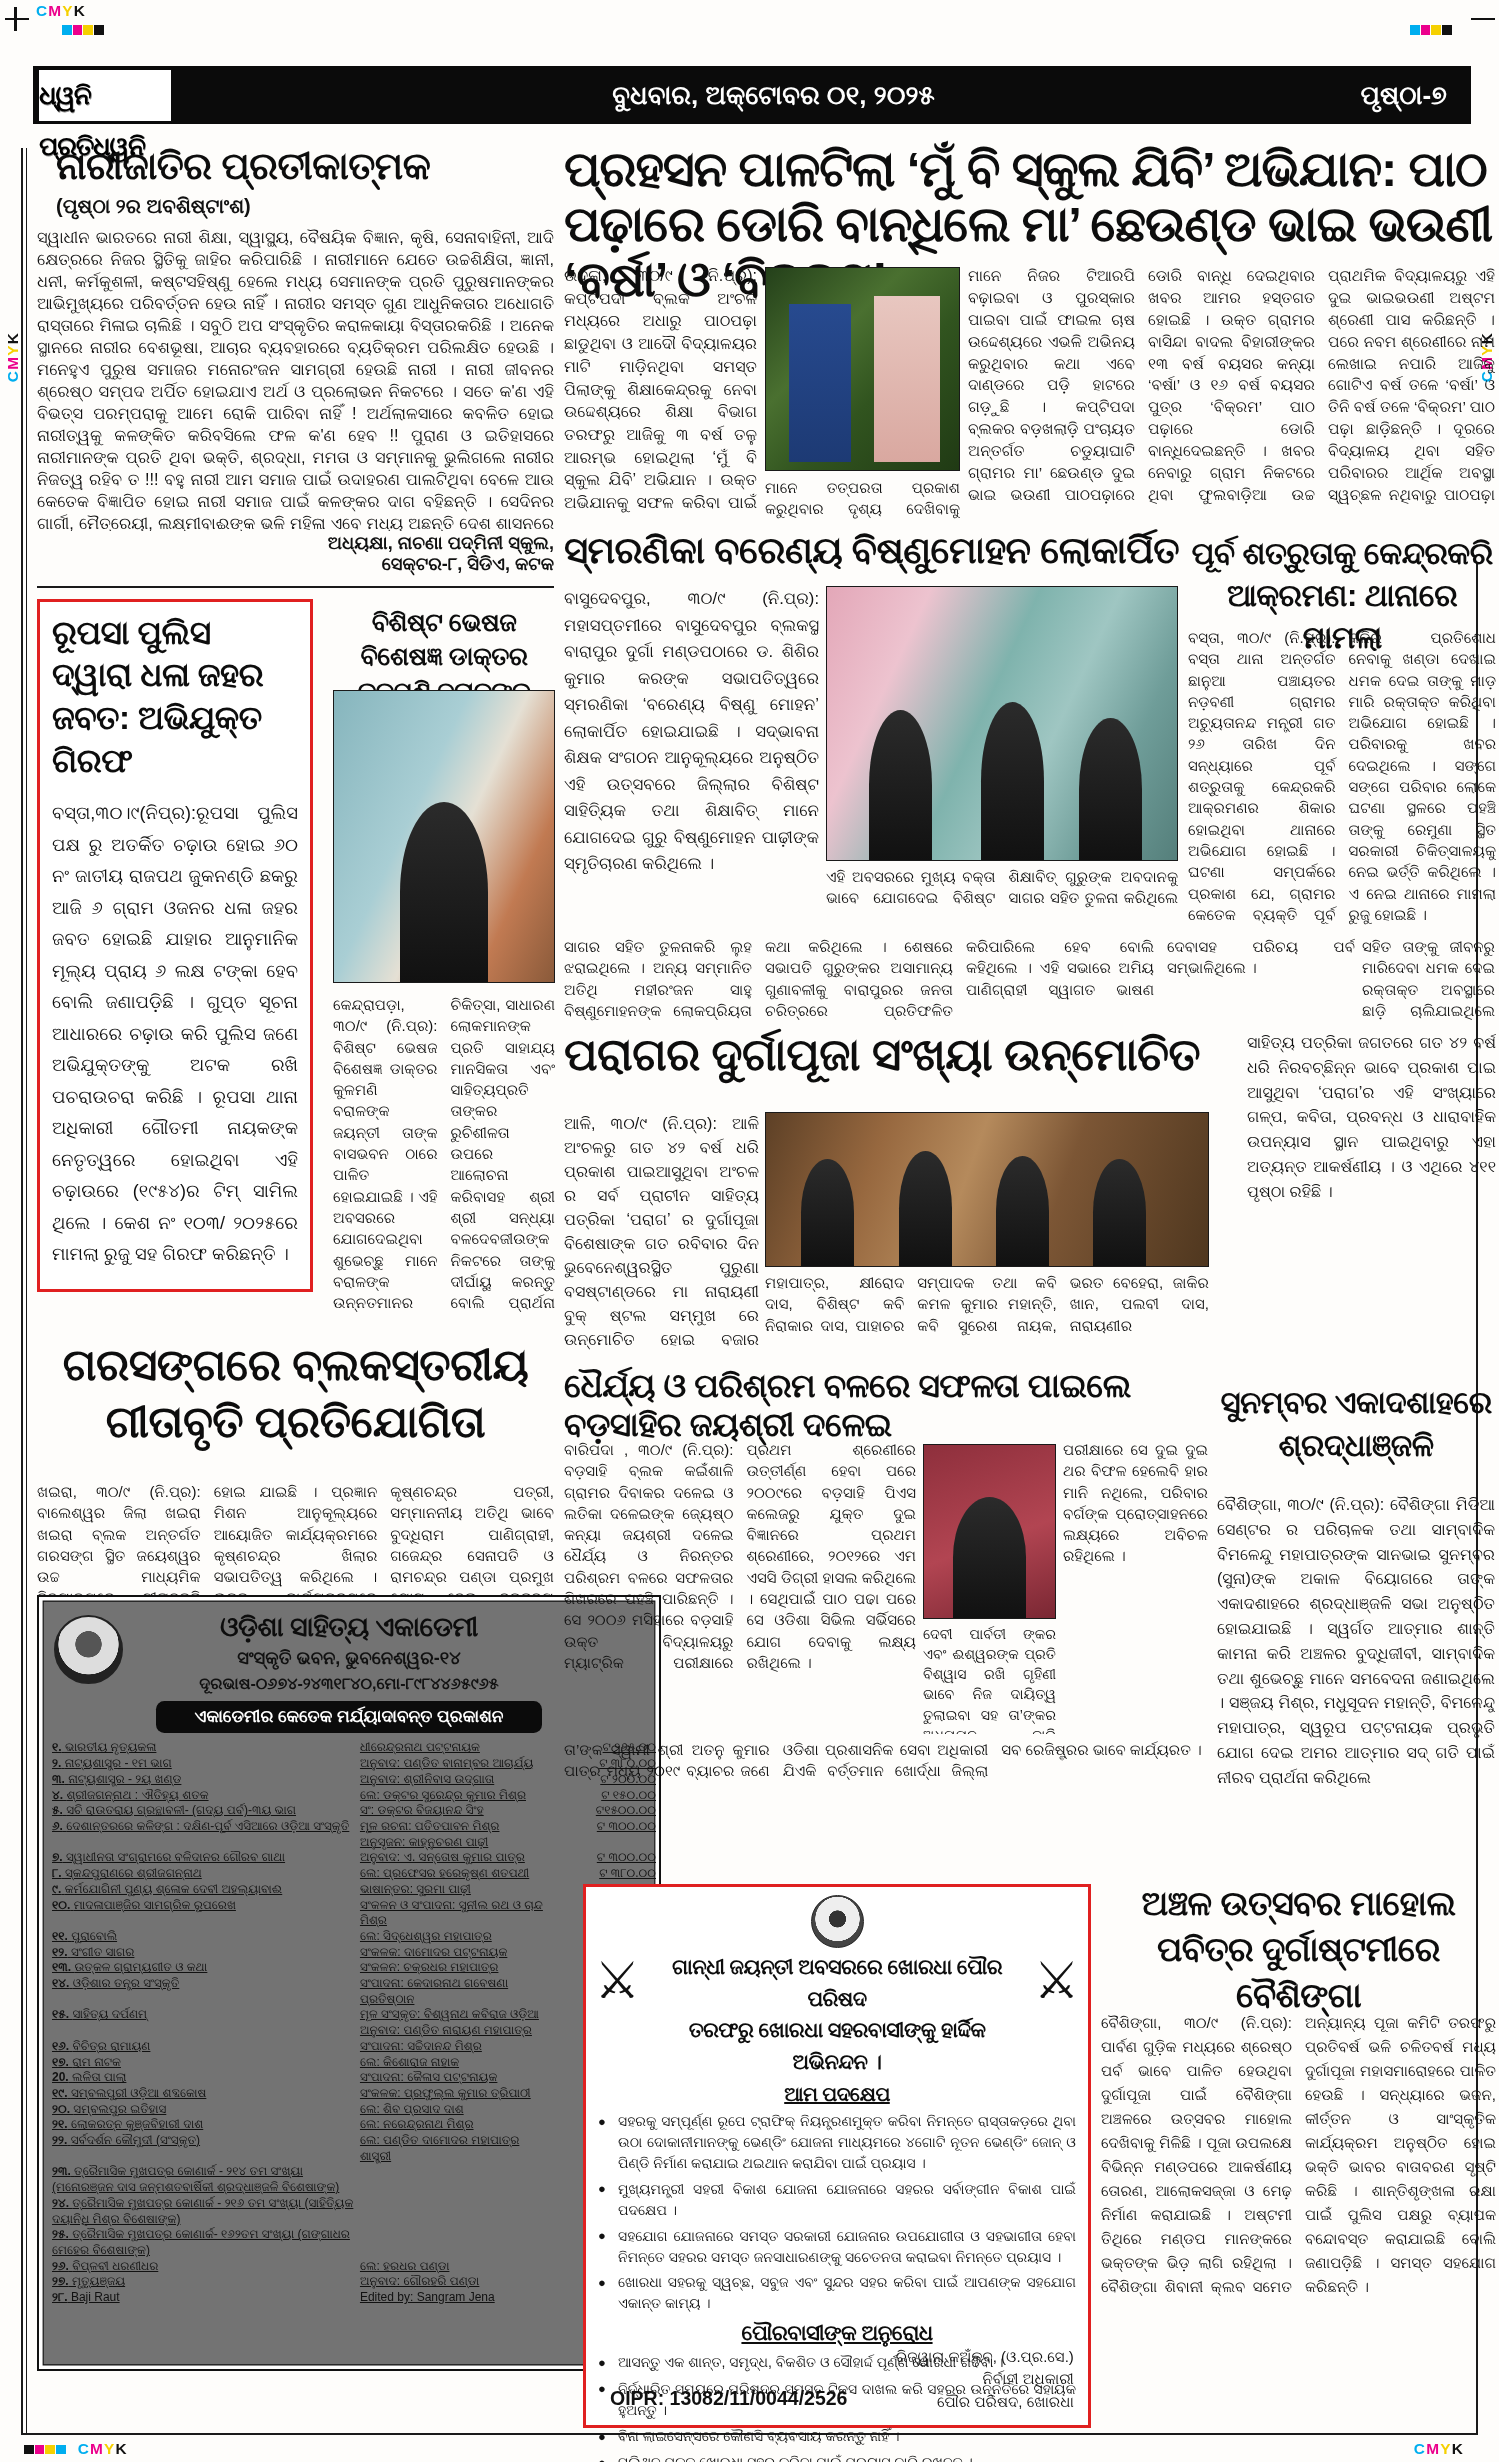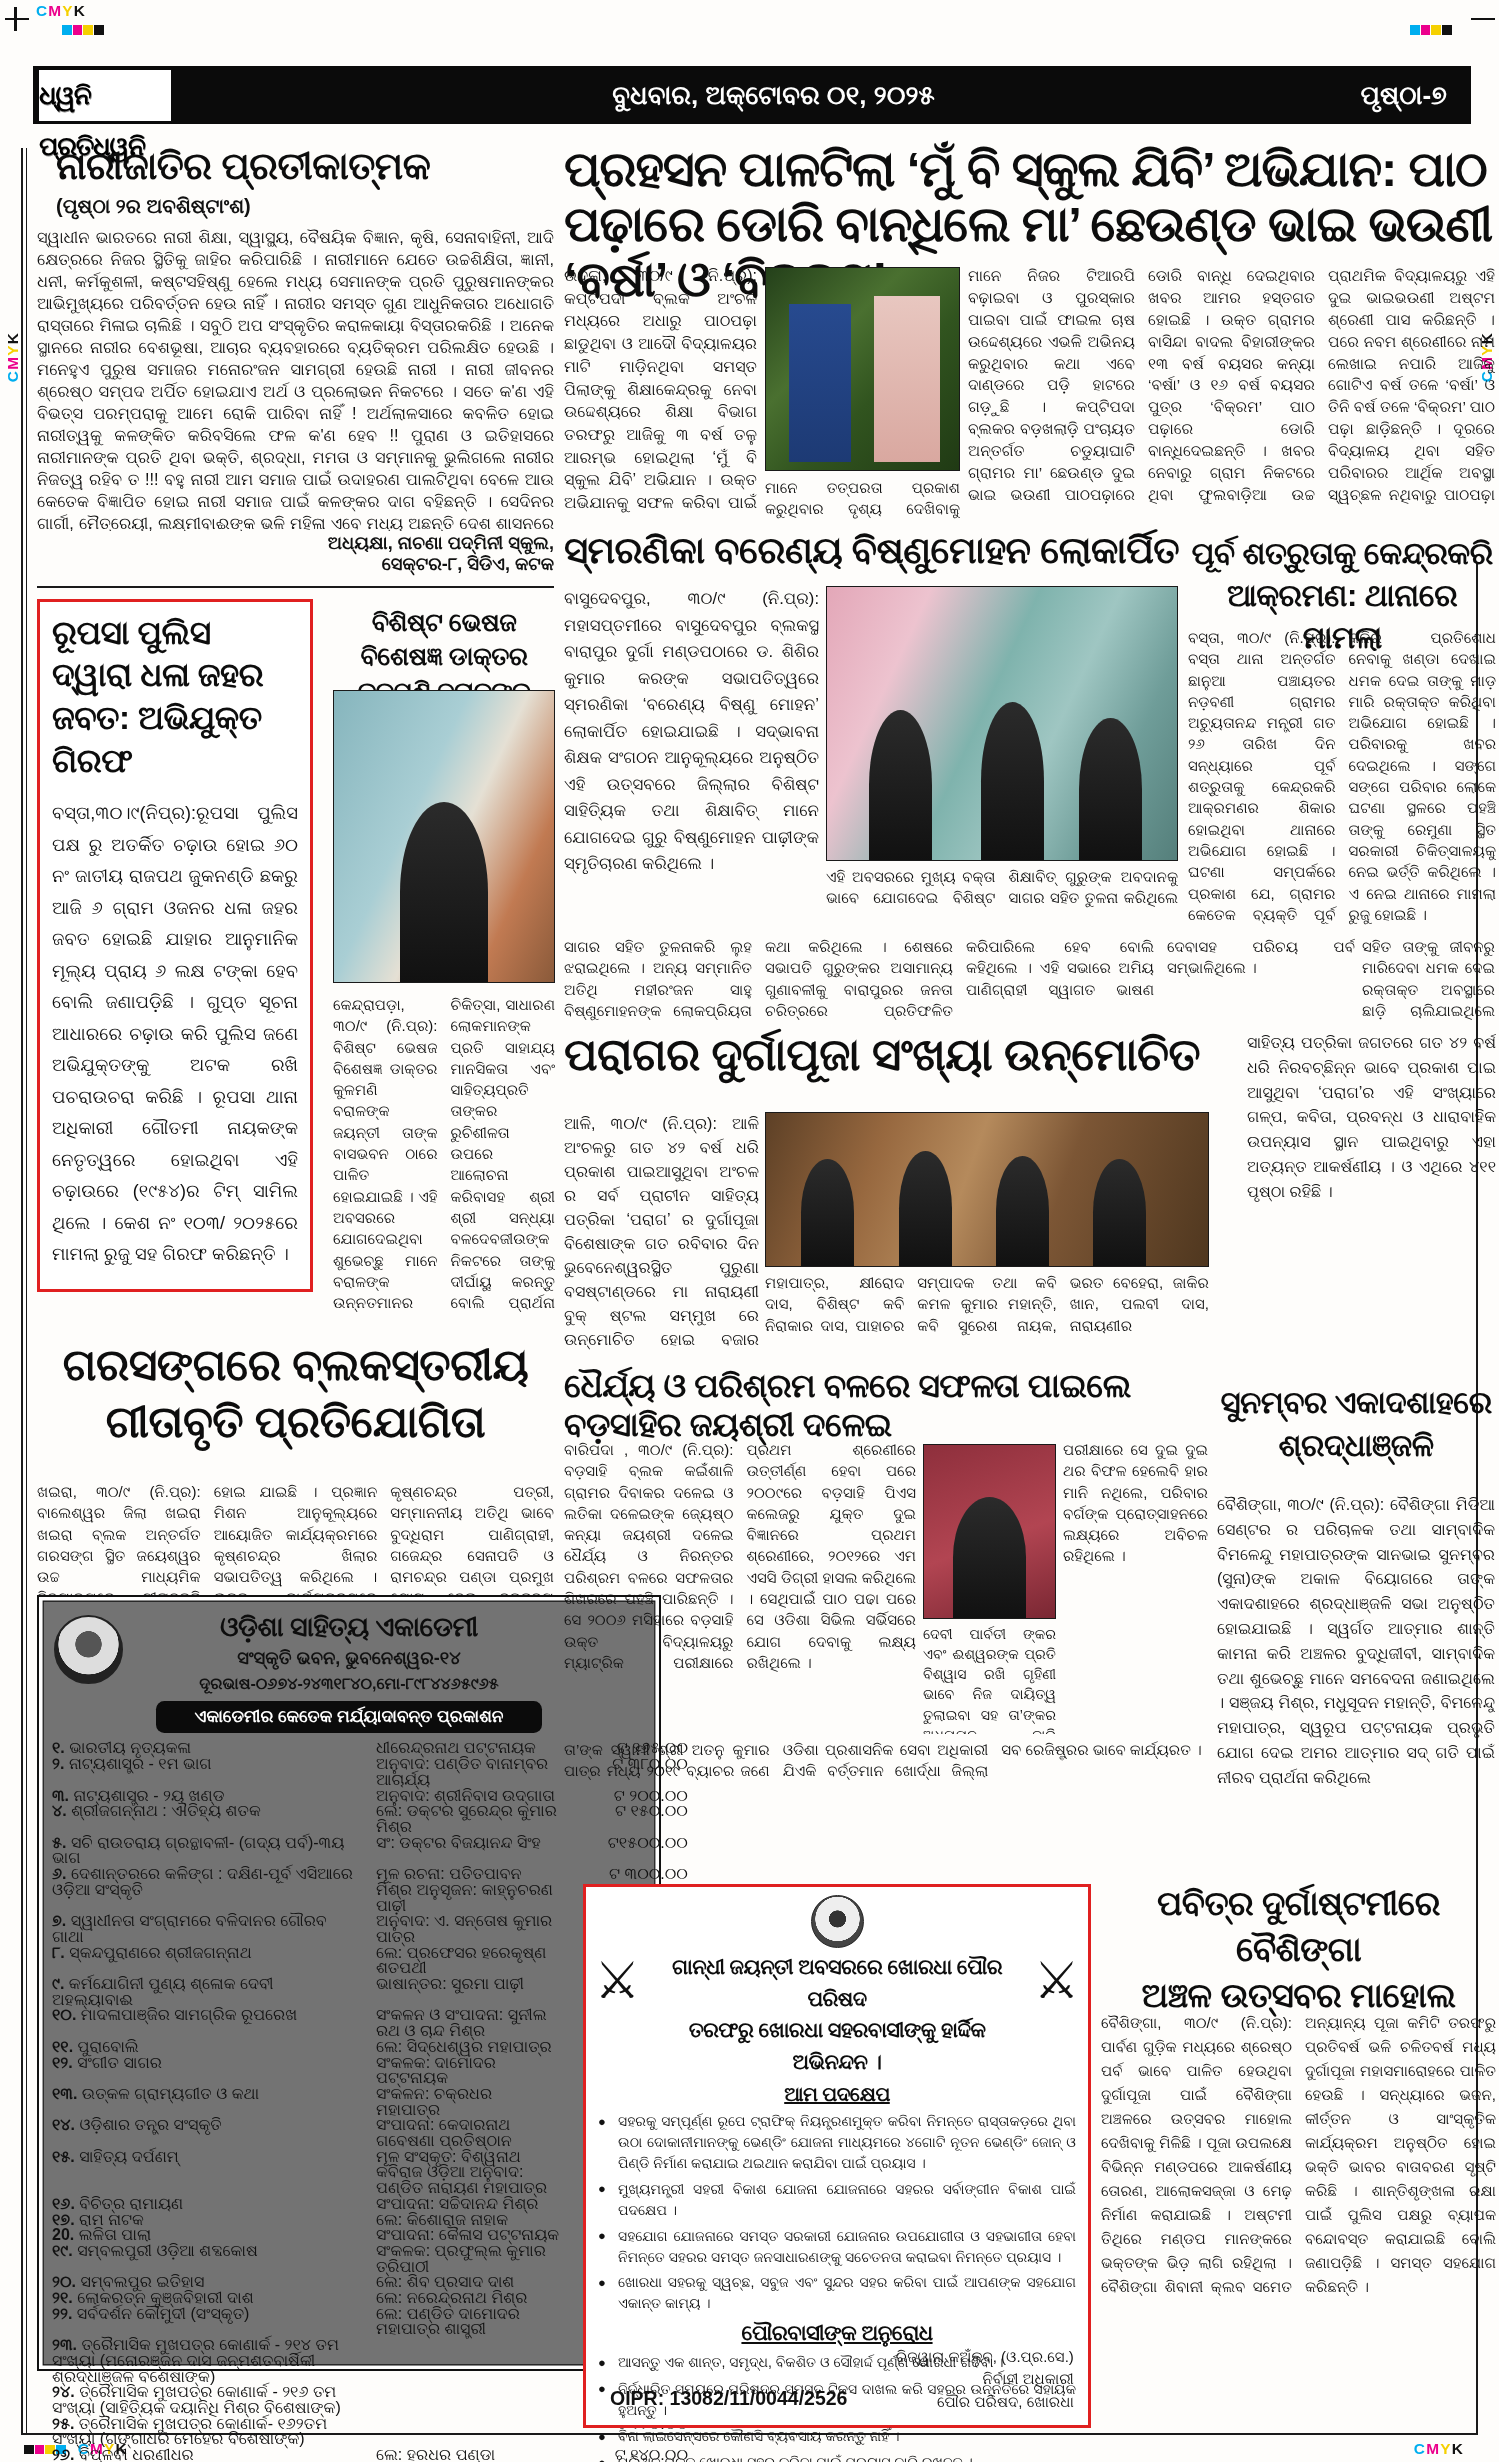--- a/index.html
+++ b/index.html
@@ -16,21 +16,21 @@
   .photo{border:1.8px solid #1a1a1a;box-sizing:border-box;}
   .redbox{border:3px solid #e02020;box-sizing:border-box;background:#fff;}
   .rule{background:#1a1a1a;}
   
   #masthead{left:33px;top:66px;width:1438px;height:58px;background:#0b0b0b;color:#fff;}
   #logo{left:6px;top:3.6px;width:132px;height:51px;background:#fff;color:#000;
         font-weight:bold;font-size:26px;line-height:51px;text-align:left;
         text-shadow:0.6px 0.6px 0 #888;letter-spacing:-1.2px;}
   
   #akademi{left:37px;top:1595px;width:624px;height:776px;border:2.4px solid #111;box-shadow:inset 0 0 0 3.6px #fff, inset 0 0 0 4.7px #111;background:#737373;box-sizing:border-box;padding:15.4px 13px 9.5px 13px;}
-  .ak-row{display:grid;grid-template-columns:51% 31% 18%;font-size:16px;line-height:15.7px;column-gap:21px;}
+  .ak-row{display:grid;grid-template-columns:51% 31% 18%;font-size:12px;line-height:15.7px;column-gap:5px;text-decoration:underline;}
   .ak-row .pr{text-align:right;white-space:nowrap;}
   .banner{background:#0b0b0b;color:#fff;border-radius:8.3px;font-weight:bold;}
   
   #khordha{left:583px;top:1884px;width:508px;height:544px;border:3px solid #e02020;background:#fff;box-sizing:border-box;padding:8.3px 12px;}
   .bullet{position:relative;padding-left:20px;font-size:14px;line-height:1.5;text-align:justify;}
   .bullet:before{content:"●";position:absolute;left:0;top:0.6px;font-size:13px;}
   .underl{text-decoration:underline;}
   
   .ph-kids{background:linear-gradient(135deg,#24401a,#4a7030 35%,#31541f 60%,#203a14);}
   .ph-kids:after{content:"";position:absolute;left:12%;top:18%;width:32%;height:78%;background:linear-gradient(#274a8f,#1d3a74);}
@@ -334,22 +334,22 @@
   <div class="abs jt body-txt" style="left:1063px;top:1439px;width:145px;height:293px;font-size:15px">ପରୀକ୍ଷାରେ ସେ ଦୁଇ ଦୁଇ ଥର ବିଫଳ ହେଲେବି ହାର ମାନି ନଥିଲେ, ପରିବାର ବର୍ଗଙ୍କ ପ୍ରୋତ୍ସାହନରେ ଲକ୍ଷ୍ୟରେ ଅବିଚଳ ରହିଥିଲେ ।</div>
   <div class="abs jt body-txt cols3" style="left:564px;top:1739px;width:643px;height:133px;font-size:15px">ତା’ଙ୍କ ସ୍ୱାମୀ ଶ୍ରୀ ଅତନୁ କୁମାର ପାତ୍ର ମଧ୍ୟ ୨୦୧୯ ବ୍ୟାଚର ଜଣେ ଓଡିଶା ପ୍ରଶାସନିକ ସେବା ଅଧିକାରୀ ଯିଏକି ବର୍ତ୍ତମାନ ଖୋର୍ଦ୍ଧା ଜିଲ୍ଲା ସବ ରେଜିଷ୍ଟ୍ରର ଭାବେ କାର୍ଯ୍ୟରତ ।</div>
 
   <div class="abs hd ctr" style="left:1217px;top:1381px;width:278px;font-size:31px;line-height:1.4">
     <div>ସୁନମ୍ବର ଏକାଦଶାହରେ</div>
     <div>ଶ୍ରଦ୍ଧାଞ୍ଜଳି</div>
   </div>
   <div class="abs jt body-txt" style="left:1217px;top:1493px;width:278px;height:376px;font-size:16px;line-height:1.55">ବୈଶିଙ୍ଗା, ୩୦/୯ (ନି.ପ୍ର): ବୈଶିଙ୍ଗା ମିଡିଆ ସେଣ୍ଟର ର ପରିଚାଳକ ତଥା ସାମ୍ବାଦିକ ବିମଳେନ୍ଦୁ ମହାପାତ୍ରଙ୍କ ସାନଭାଇ ସୁନମ୍ବର (ସୁନା)ଙ୍କ ଅକାଳ ବିୟୋଗରେ ତାଙ୍କ ଏକାଦଶାହରେ ଶ୍ରଦ୍ଧାଞ୍ଜଳି ସଭା ଅନୁଷ୍ଠିତ ହୋଇଯାଇଛି । ସ୍ୱର୍ଗତ ଆତ୍ମାର ଶାନ୍ତି କାମନା କରି ଅଞ୍ଚଳର ବୁଦ୍ଧିଜୀବୀ, ସାମ୍ବାଦିକ ତଥା ଶୁଭେଚ୍ଛୁ ମାନେ ସମବେଦନା ଜଣାଇଥିଲେ । ସଞ୍ଜୟ ମିଶ୍ର, ମଧୁସୂଦନ ମହାନ୍ତି, ବିମଳେନ୍ଦୁ ମହାପାତ୍ର, ସ୍ୱରୂପ ପଟ୍ଟନାୟକ ପ୍ରଭୃତି ଯୋଗ ଦେଇ ଅମର ଆତ୍ମାର ସଦ୍ ଗତି ପାଇଁ ନୀରବ ପ୍ରାର୍ଥନା କରିଥିଲେ</div>
 
   <div class="abs hd ctr" style="left:1101px;top:1881px;width:395px;font-size:34px;line-height:1.35">
+    <div>ଅଞ୍ଚଳ ଉତ୍ସବର ମାହୋଲ</div>
     <div>ପବିତ୍ର ଦୁର୍ଗାଷ୍ଟମୀରେ ବୈଶିଙ୍ଗା</div>
-    <div>ଅଞ୍ଚଳ ଉତ୍ସବର ମାହୋଲ</div>
   </div>
   <div class="abs jt body-txt cols2" style="left:1101px;top:2011px;width:395px;height:415px;font-size:15px;line-height:1.6">ବୈଶିଙ୍ଗା, ୩୦/୯ (ନି.ପ୍ର): ପାର୍ବଣ ଗୁଡ଼ିକ ମଧ୍ୟରେ ଶ୍ରେଷ୍ଠ ପର୍ବ ଭାବେ ପାଳିତ ହେଉଥିବା ଦୁର୍ଗାପୂଜା ପାଇଁ ବୈଶିଙ୍ଗା ଅଞ୍ଚଳରେ ଉତ୍ସବର ମାହୋଲ ଦେଖିବାକୁ ମିଳିଛି । ପୂଜା ଉପଲକ୍ଷେ ବିଭିନ୍ନ ମଣ୍ଡପରେ ଆକର୍ଷଣୀୟ ତୋରଣ, ଆଲୋକସଜ୍ଜା ଓ ମେଢ଼ ନିର୍ମାଣ କରାଯାଇଛି । ଅଷ୍ଟମୀ ତିଥିରେ ମଣ୍ଡପ ମାନଙ୍କରେ ଭକ୍ତଙ୍କ ଭିଡ଼ ଲାଗି ରହିଥିଲା । ବୈଶିଙ୍ଗା ଶିବାନୀ କ୍ଲବ ସମେତ ଅନ୍ୟାନ୍ୟ ପୂଜା କମିଟି ତରଫରୁ ପ୍ରତିବର୍ଷ ଭଳି ଚଳିତବର୍ଷ ମଧ୍ୟ ଦୁର୍ଗାପୂଜା ମହାସମାରୋହରେ ପାଳିତ ହେଉଛି । ସନ୍ଧ୍ୟାରେ ଭଜନ, କୀର୍ତ୍ତନ ଓ ସାଂସ୍କୃତିକ କାର୍ଯ୍ୟକ୍ରମ ଅନୁଷ୍ଠିତ ହୋଇ ଭକ୍ତି ଭାବର ବାତାବରଣ ସୃଷ୍ଟି କରିଛି । ଶାନ୍ତିଶୃଙ୍ଖଳା ରକ୍ଷା ପାଇଁ ପୁଲିସ ପକ୍ଷରୁ ବ୍ୟାପକ ବନ୍ଦୋବସ୍ତ କରାଯାଇଛି ବୋଲି ଜଣାପଡ଼ିଛି । ସମସ୍ତ ସହଯୋଗ କରିଛନ୍ତି ।</div>
 
   <div class="abs" id="khordha">
     <div style="text-align:center">
       <div style="display:inline-block;width:51px;height:51px;border:1.8px solid #222;border-radius:50%;background:radial-gradient(circle at 50% 45%,#333 0 22%,#eee 23% 58%,#444 59%)"></div>
     </div>
     <div style="position:relative;margin-top:1.2px">
       <div class="abs" style="left:-3.6px;top:3.6px;font-size:51px;line-height:1">⚔</div>
       <div class="abs" style="right:-3.6px;top:3.6px;font-size:51px;line-height:1">⚔</div>

